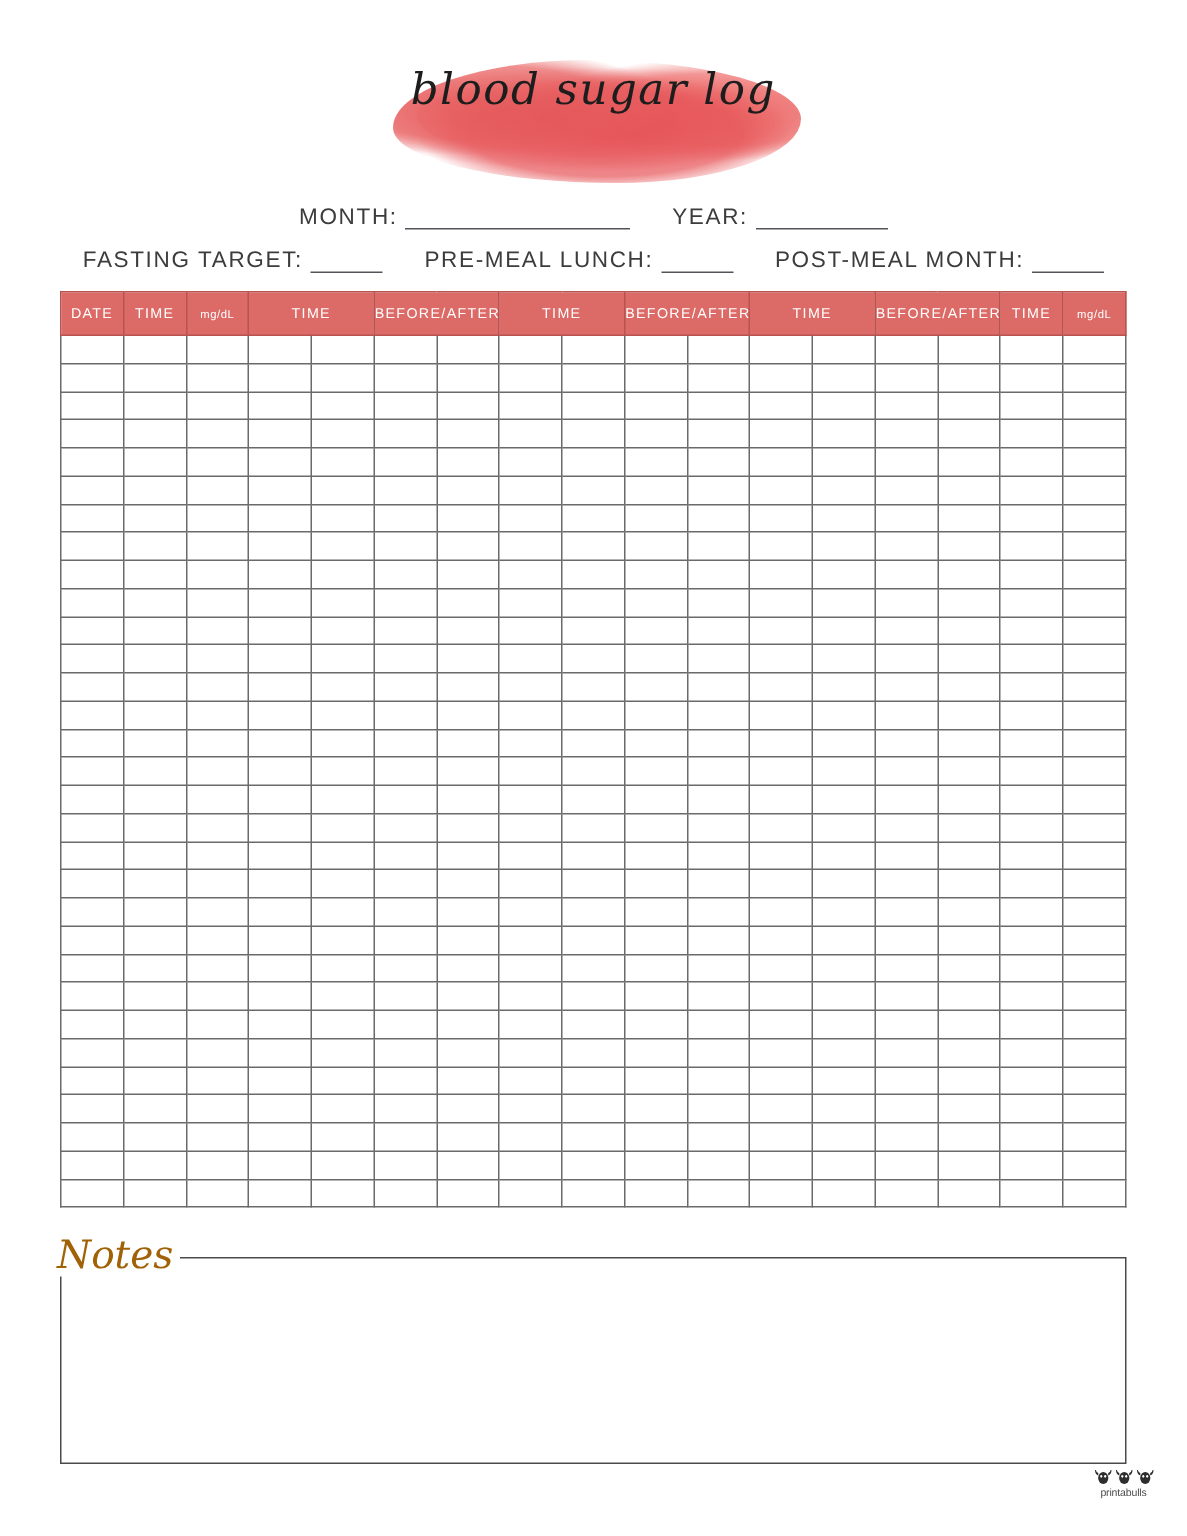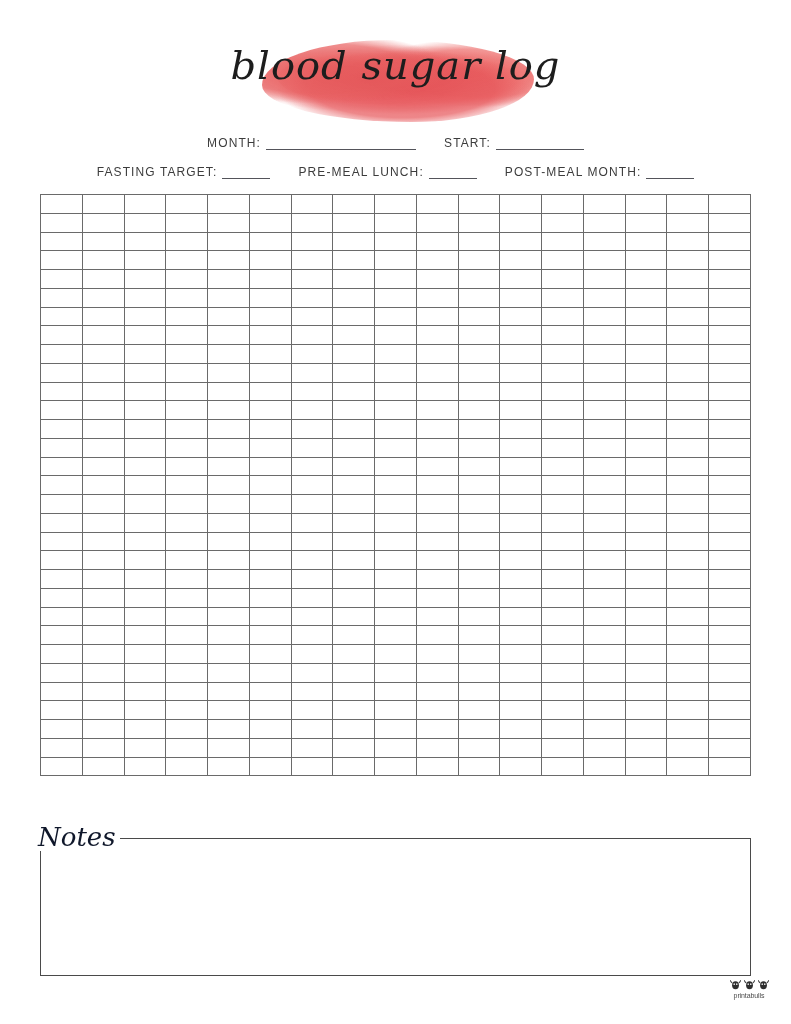--- a/index.html
+++ b/index.html
@@ -50,35 +50,35 @@
     border-radius: 50% 46% 54% 48% / 48% 54% 46% 52%;
   }
   #title-text {
     position: absolute;
     left: 0;
     top: 20px;
     width: 791px;
     text-align: center;
     font-family: "DejaVu Serif", serif;
     font-style: italic;
-    font-size: 40px;
+    font-size: 29px;
     font-weight: 400;
     letter-spacing: 1px;
     color: #1d1d1d;
     white-space: nowrap;
   }
 
   
   .form-row {
     position: absolute;
     width: 791px;
     display: flex;
     justify-content: center;
     align-items: center;
-    font-size: 12px;
+    font-size: 15px;
     letter-spacing: 1.1px;
     color: #3c3c3c;
   }
   #form-row-1 { top: 136px; }
   #form-row-2 { top: 165px; }
   .field-group {
     display: flex;
     align-items: flex-end;
     margin: 0 14px;
   }
@@ -136,21 +136,21 @@
   }
 
   
   #notes-label {
     position: absolute;
     left: 36px;
     top: 824px;
     font-family: "DejaVu Serif", serif;
     font-style: italic;
     font-size: 26px;
-    color: #0f172a;
+    color: #a16207;
     z-index: 3;
     background: #ffffff;
     padding: 0 4px 0 2px;
     line-height: 1.05;
   }
   #notes-box {
     position: absolute;
     left: 40px;
     top: 838px;
     width: 709px;
@@ -189,41 +189,54 @@
   <div id="brush-stroke"></div>
   <div id="title-text">blood sugar log</div>
 </div>
 
 <div id="form-row-1" class="form-row">
     <div class="field-group">
       <span class="field-label">MONTH:</span>
       <span class="field-rule rule-long"></span>
     </div>
     <div class="field-group">
-      <span class="field-label">START:</span>
+      <span class="field-label">YEAR:</span>
       <span class="field-rule rule-med"></span>
     </div>
   </div>
 <div id="form-row-2" class="form-row">
     <div class="field-group">
       <span class="field-label">FASTING TARGET:</span>
       <span class="field-rule rule-short"></span>
     </div>
     <div class="field-group">
       <span class="field-label">PRE-MEAL LUNCH:</span>
       <span class="field-rule rule-short"></span>
     </div>
     <div class="field-group">
       <span class="field-label">POST-MEAL MONTH:</span>
       <span class="field-rule rule-short"></span>
     </div>
   </div>
 
 <table id="log-table">
   <thead>
+    <tr id="sub-header-row">
+        <th class="hdr-sub" colspan="1">DATE</th>
+        <th class="hdr-sub" colspan="1">TIME</th>
+        <th class="hdr-sub hdr-unit" colspan="1">mg/dL</th>
+        <th class="hdr-sub" colspan="2">TIME</th>
+        <th class="hdr-sub" colspan="2">BEFORE/AFTER</th>
+        <th class="hdr-sub" colspan="2">TIME</th>
+        <th class="hdr-sub" colspan="2">BEFORE/AFTER</th>
+        <th class="hdr-sub" colspan="2">TIME</th>
+        <th class="hdr-sub" colspan="2">BEFORE/AFTER</th>
+        <th class="hdr-sub" colspan="1">TIME</th>
+        <th class="hdr-sub hdr-unit" colspan="1">mg/dL</th>
+      </tr>
   </thead>
   <tbody id="table-body">
       <tr>
         <td></td>
         <td></td>
         <td></td>
         <td></td>
         <td></td>
         <td></td>
         <td></td>

